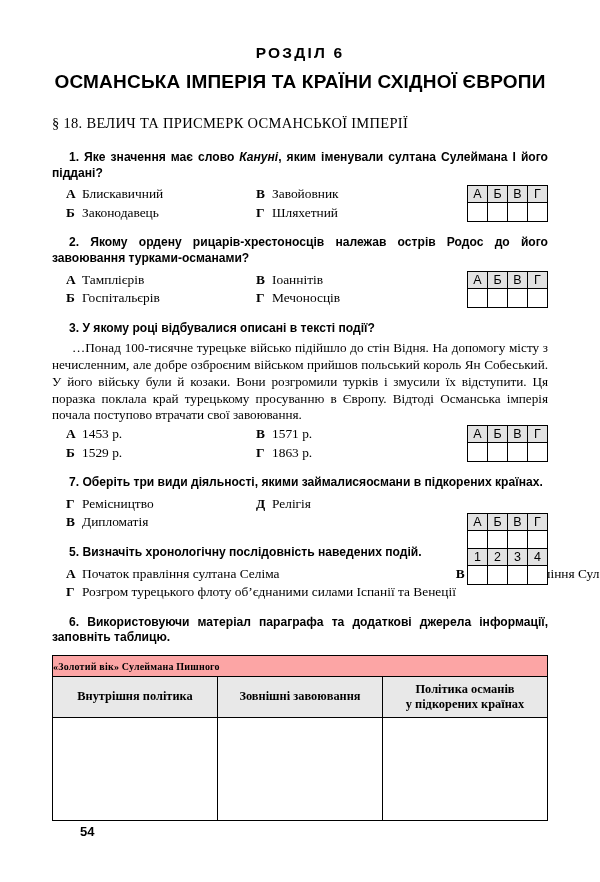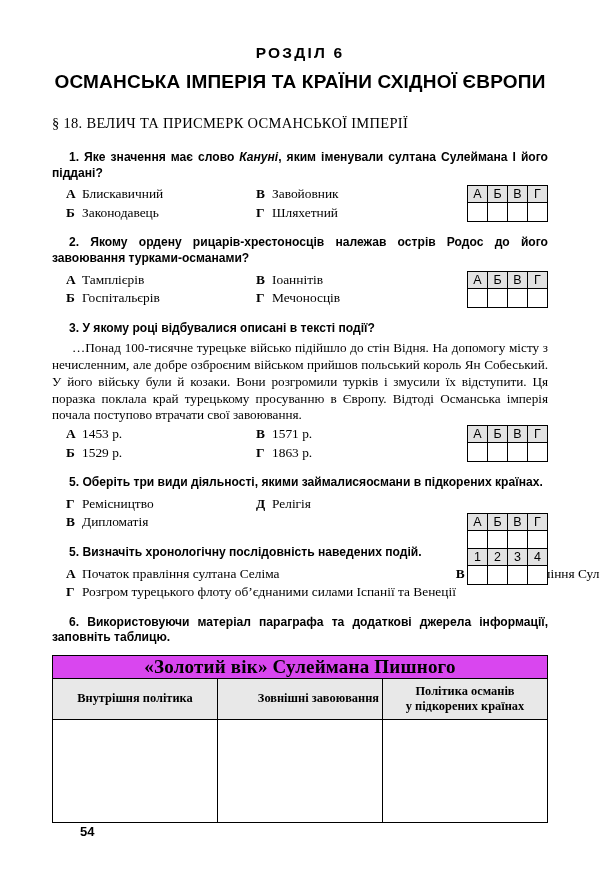--- a/index.html
+++ b/index.html
@@ -156,25 +156,25 @@
     width: 100%;
     border-collapse: collapse;
     margin-top: 9px;
     table-layout: fixed;
   }
   .fill-table td, .fill-table th {
     border: 1px solid #000000;
     padding: 0;
   }
   .fill-table .tbl-title {
-    background: #d946ef;
-    text-align: center;
-    font-family: "Liberation Serif", "DejaVu Serif", serif;
-    font-weight: bold;
-    font-size: 19px;
+    background: #fca5a5;
+    text-align: left;
+    font-family: "Liberation Serif", "DejaVu Serif", serif;
+    font-weight: bold;
+    font-size: 10px;
     height: 20px;
     letter-spacing: 0.2px;
   }
   .fill-table .tbl-head {
     background: #e8e8e8;
     text-align: center;
     font-family: "Liberation Serif", "DejaVu Serif", serif;
     font-weight: bold;
     font-size: 12.4px;
     line-height: 1.22;
@@ -300,21 +300,21 @@
           </tr>
         </tbody>
           </table>
       </div>
     </div>
   </div>
 
   <div class="spacer-sm"></div>
 
   <div class="question">
-    <p class="q-prompt no-indent" style="text-indent:17px;">5. Оберіть три види діяльності, якими займалисяосмани в підкорених країнах.</p>
+    <p class="q-prompt no-indent" style="text-indent:17px;">7. Оберіть три види діяльності, якими займалисяосмани в підкорених країнах.</p>
     <div class="q-body">
       <div class="options">
         <div class="option"><span class="opt-letter">Г</span><span>Ремісництво</span></div>
         <div class="option"><span class="opt-letter">Д</span><span>Релігія</span></div>
         <div class="option"><span class="opt-letter">В</span><span>Дипломатія</span></div>
       </div>
       <div class="answer-grid grid-anchor" id="grid-q4" style="top:18px;">
         <table>
           <tbody>
               <tr class="head">
@@ -370,21 +370,21 @@
 
   <div class="question">
     <p class="q-prompt">6. Використовуючи матеріал параграфа та додаткові джерела інформації, заповніть таблицю.</p>
     <table class="fill-table">
       <tbody>
           <tr>
         <td class="tbl-title" colspan="3">«Золотий вік» Сулеймана Пишного</td>
       </tr>
       <tr>
         <td class="tbl-head" style="width:31%;">Внутрішня політика</td>
-        <td class="tbl-head" style="width:40%;text-align:right;">Зовнішні завоювання</td>
+        <td class="tbl-head" style="width:40%;">Зовнішні завоювання</td>
         <td class="tbl-head" style="width:29%;">
           <span>Політика османів</span><br>
           <span>у підкорених країнах</span>
         </td>
       </tr>
       <tr class="tbl-body">
         <td></td>
         <td></td>
         <td></td>
       </tr>

